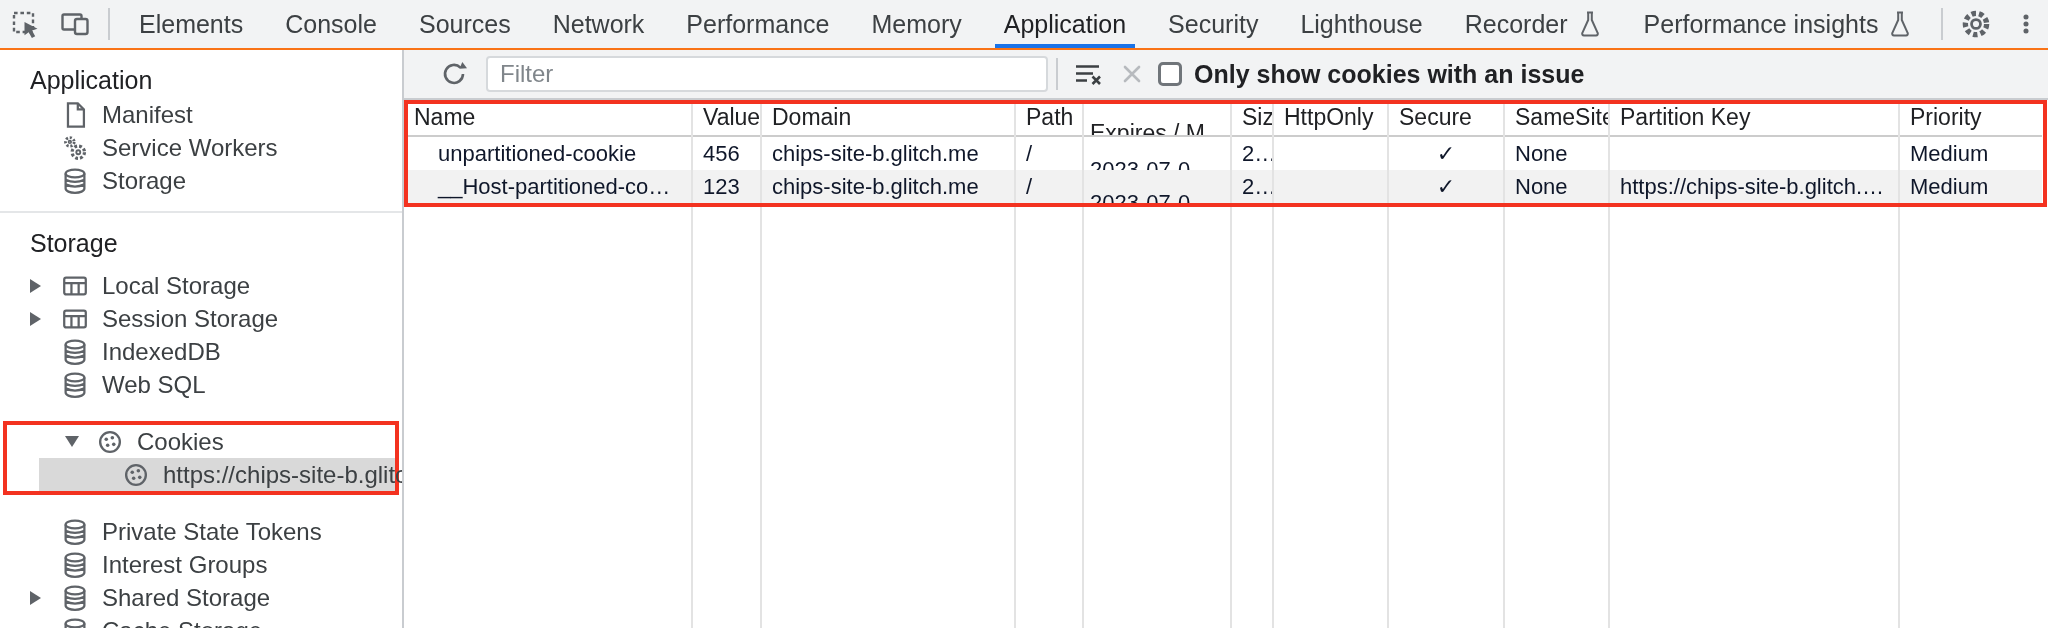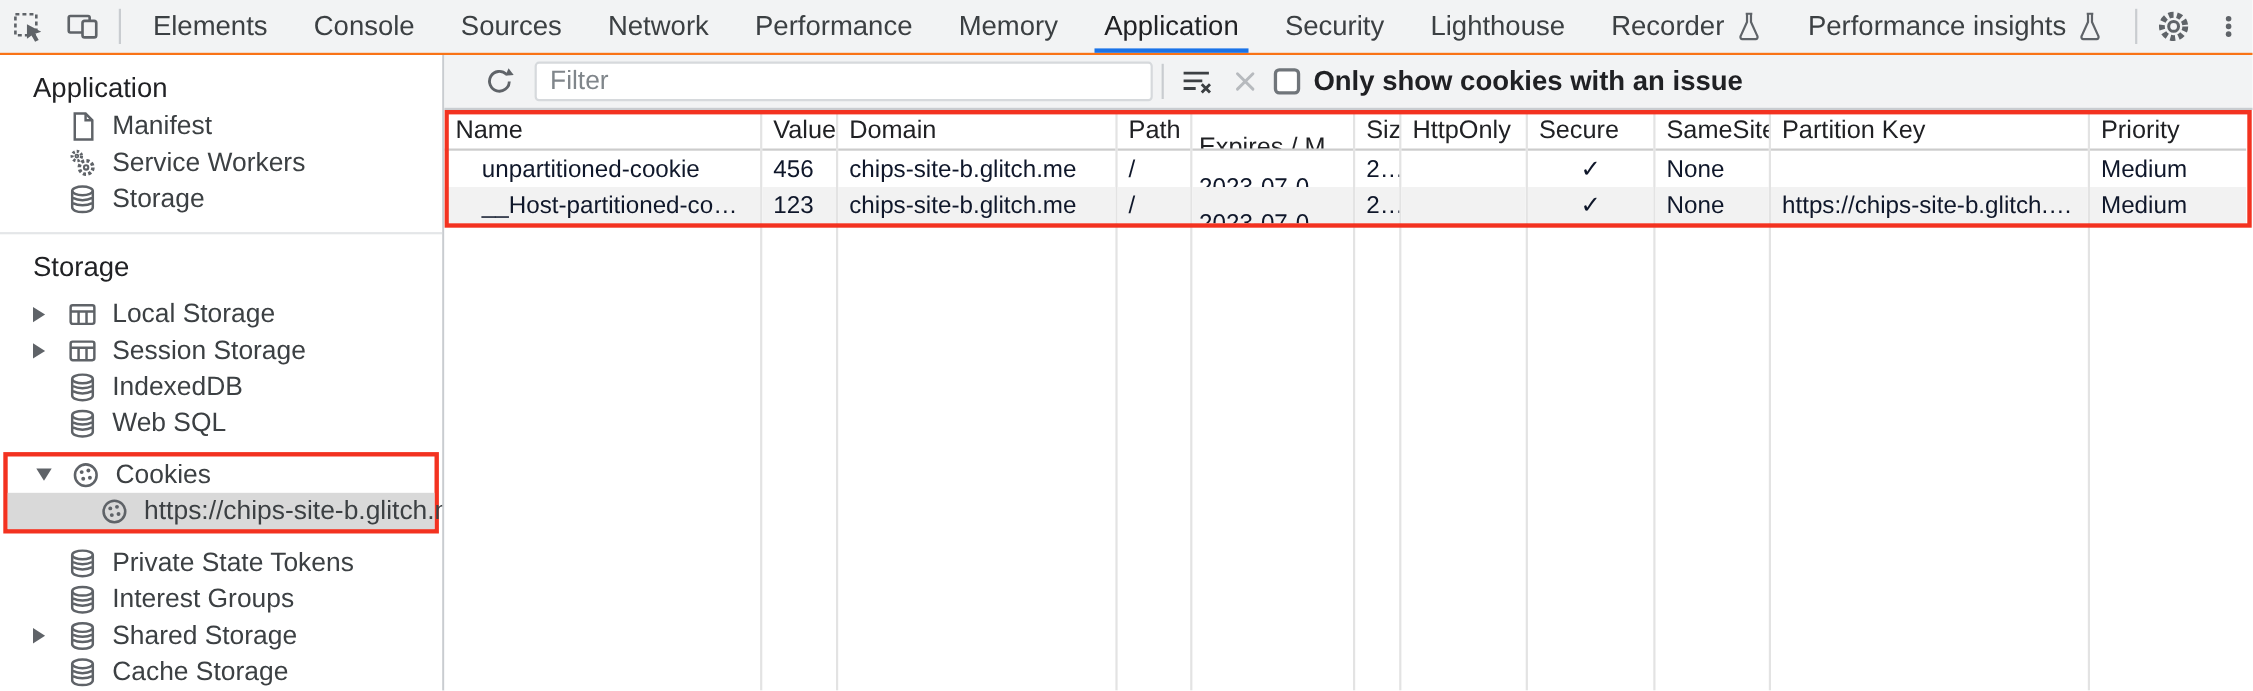--- a/index.html
+++ b/index.html
@@ -28,21 +28,21 @@
            font-size:25px;color:#202124;}
   .sheader2{margin-bottom:8px;}
   .srow{height:33px;display:flex;align-items:center;padding-left:30px;white-space:nowrap;}
   .arrow{width:30px;flex:none;display:flex;align-items:center;}
   .tri-r{width:0;height:0;border-left:11px solid #5f6368;border-top:7px solid transparent;
          border-bottom:7px solid transparent;}
   .tri-d{width:0;height:0;border-top:11px solid #5f6368;border-left:7px solid transparent;
          border-right:7px solid transparent;}
   .sicon{width:30px;height:30px;margin-right:12px;flex:none;}
   .sdivider{height:2px;background:#e4e6e8;margin:14px 0 0 0;}
-  .red-side{border:4px solid #f33220;margin:10px 3px;}
+  .red-side{border:4px solid #f33220;margin:20px 3px;padding-left:32px;}
   .red-side .srow{padding-left:26px;}
   .red-side .srow.child{padding-left:82px;color:#3c4043;}
   .selrow{background:#d9d9d9;}
 
   
   .main{flex:1;display:flex;flex-direction:column;position:relative;min-width:0;}
   .ctoolbar{height:48px;flex:none;background:#f2f3f4;border-bottom:2px solid #c9ccd0;
             display:flex;align-items:center;padding:0 28px;}
   .filter-input{width:562px;height:36px;border:2px solid #d6d9dc;border-radius:4px;
                 font-size:24px;padding:0 12px;color:#202124;background:#fff;

